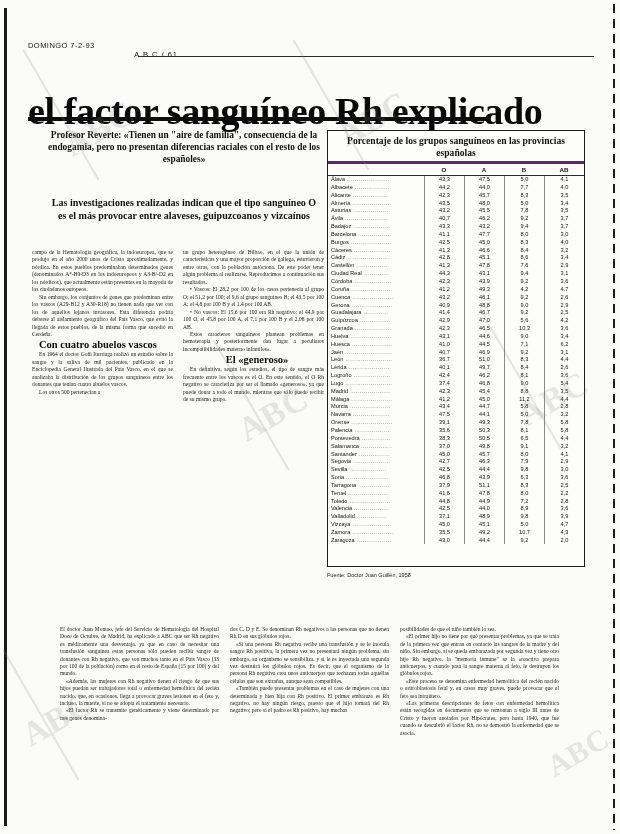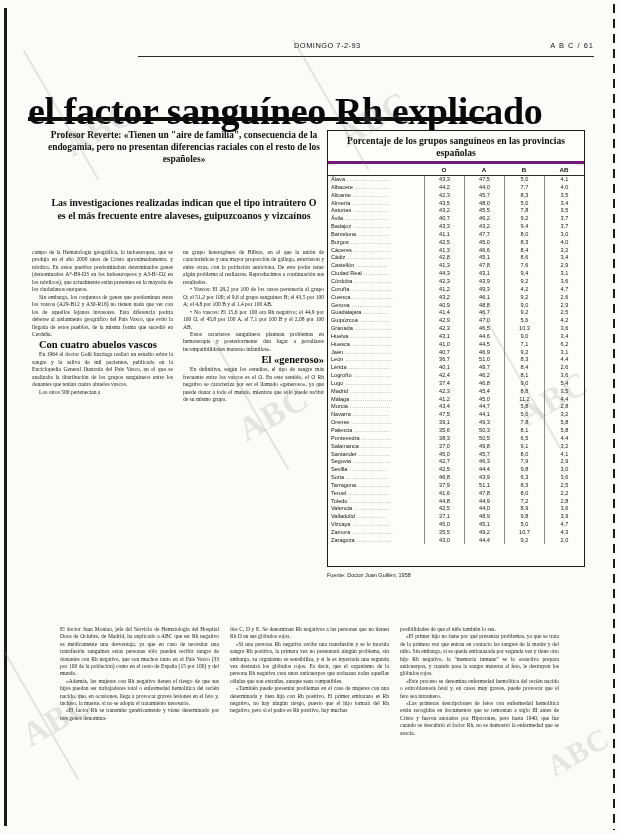--- a/index.html
+++ b/index.html
@@ -42,20 +42,21 @@
     height: 16px;
   }
   .masthead .mh-row {
     display: flex;
     align-items: baseline;
     justify-content: flex-end;
     font-family: "Liberation Sans", sans-serif;
     font-size: 7.5px;
     letter-spacing: 0.45px;
     color: #15151a;
+    flex-direction: column;
   }
   .mh-date { width: 150px; }
   .mh-section {
     font-family: "Liberation Serif", serif;
     font-size: 11.5px;
     letter-spacing: 1.6px;
     font-weight: 400;
     text-align: center;
     flex: 1;
   }
@@ -123,21 +124,21 @@
     color: #1a1a1a;
     overflow: hidden;
   }
   .col p { margin: 0 0 0 0; text-indent: 7px; }
   .col p.first { text-indent: 0; }
   .subhead {
     font-family: "Liberation Serif", serif;
     font-weight: 700;
     font-size: 10.5px;
     line-height: 13px;
-    text-align: right;
+    text-align: center;
     text-indent: 0;
     margin: 7px 0 4px 0;
     color: #0b0b0b;
   }
   .subhead-l { text-align: left; }
 
   
   .tablebox {
     position: absolute;
     left: 327px; top: 130px;
@@ -269,21 +270,21 @@
       <div class="mh-date">DOMINGO 7-2-93</div>
       <div class="mh-folio">A B C / 61</div>
     </div>
     <div class="mh-rule"></div>
   </div>
 
   <h1 class="headline">el factor sanguíneo Rh explicado</h1>
   <div class="headline-rule"></div>
 
   <div class="deck">Profesor Reverte: «Tienen un "aire de familia", consecuencia de la endogamia, pero no presentan diferencias raciales con el resto de los españoles»</div>
-  <div class="deck2">Las investigaciones realizadas indican que el tipo intraútero O es el más frecuente entre alaveses, guipuzcoanos y vizcaínos</div>
+  <div class="deck2">Las investigaciones realizadas indican que el tipo sanguíneo O es el más provocar entre alaveses, guipuzcoanos y vizcaínos</div>
 
   <div class="upper-cols">
     <div class="col">
       <p class="first">campo de la Hematología geográfica, la indoeuropea, que se produjo en el año 2000 unos de Cristo aproximadamente, y nórdica. En estos pueblos predominaban determinados genes (denominados A*-B9-D3 en los indoeuropeos y A3-B/-D2 en los nórdicos), que actualmente están presentes en la mayoría de los ciudadanos europeos.</p>
       <p>Sin embargo, los conjuntos de genes que predominan entre los vascos (A29-B12 y A30-R18) no tienen nada que ver con los de aquellos lejanos invasores. Esta diferencia podría deberse al aislamiento geográfico del País Vasco, que evitó la llegada de estos pueblos, de la misma forma que sucedió en Cerdeña.</p>
       <p class="subhead subhead-l">Con cuatro abuelos vascos</p>
       <p>En 1964 el doctor Goñi Iturriaga realizó un estudio sobre la sangre y la saliva de mil pacientes, publicado en la Enciclopedia General Ilustrada del País Vasco, en el que se analizaba la distribución de los grupos sanguíneos entre los donantes que tenían cuatro abuelos vascos.</p>
       <p>Los otros 500 pertenecían a</p>
     </div>
     <div class="col">

